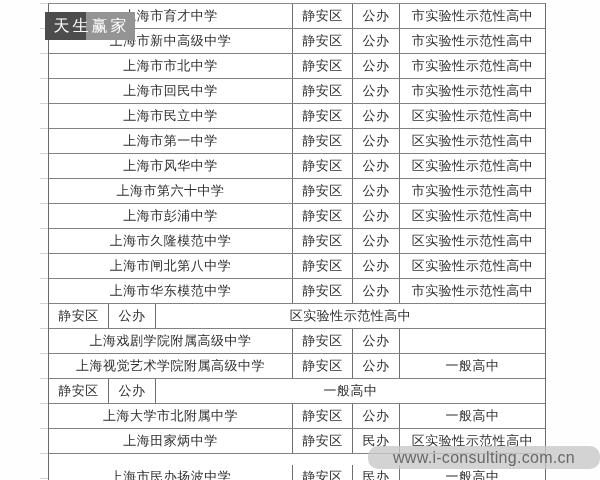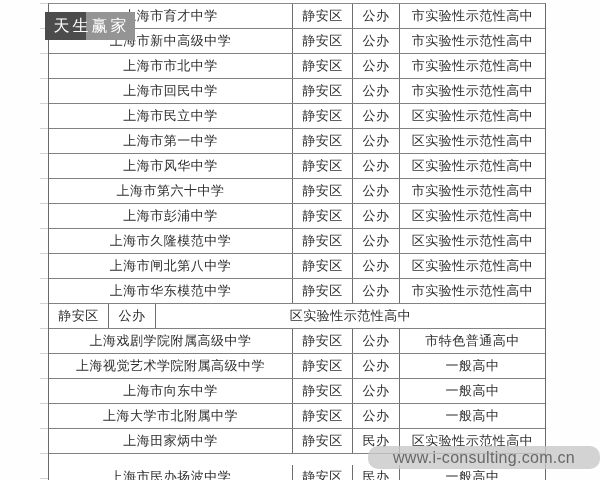--- a/index.html
+++ b/index.html
@@ -151,32 +151,30 @@
   <div class="t-row">
     <div class="t-cell c-district">静安区</div>
     <div class="t-cell c-type">公办</div>
     <div class="t-cell c-category">区实验性示范性高中</div>
   </div>
 
   <div class="t-row">
     <div class="t-cell c-name">上海戏剧学院附属高级中学</div>
     <div class="t-cell c-district">静安区</div>
     <div class="t-cell c-type">公办</div>
-    <div class="t-cell c-category">市特色普通高中</div>
   </div>
 
   <div class="t-row">
     <div class="t-cell c-name">上海视觉艺术学院附属高级中学</div>
     <div class="t-cell c-district">静安区</div>
     <div class="t-cell c-type">公办</div>
     <div class="t-cell c-category">一般高中</div>
   </div>
 
   <div class="t-row">
-    <div class="t-cell c-name">上海市向东中学</div>
     <div class="t-cell c-district">静安区</div>
     <div class="t-cell c-type">公办</div>
     <div class="t-cell c-category">一般高中</div>
   </div>
 
   <div class="t-row">
     <div class="t-cell c-name">上海大学市北附属中学</div>
     <div class="t-cell c-district">静安区</div>
     <div class="t-cell c-type">公办</div>
     <div class="t-cell c-category">一般高中</div>

